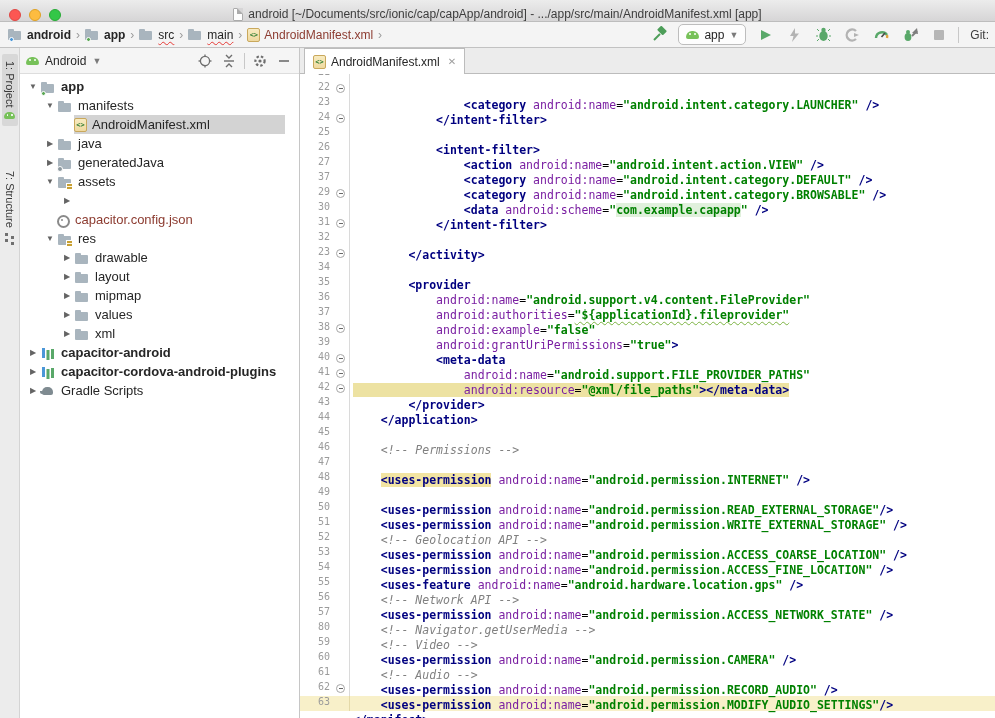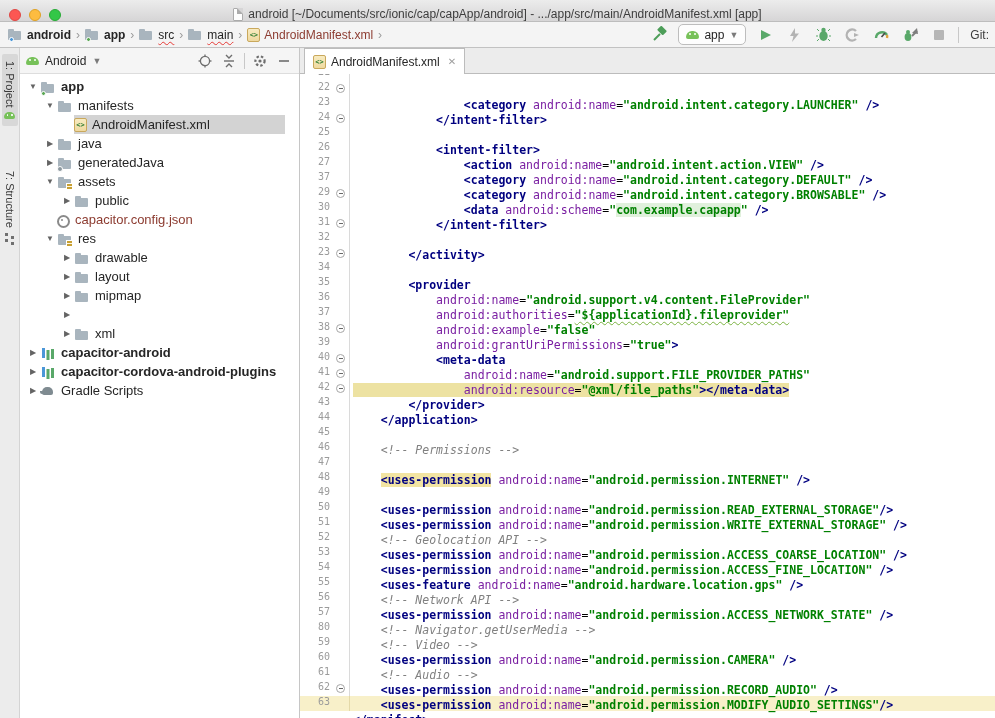--- a/index.html
+++ b/index.html
@@ -310,24 +310,20 @@
           <span class="arrow">▼</span>
           <span class="selwrap">
             <span class="fic folder">
               <span class="lines"></span>
             </span>
             <span class="tlabel">assets</span>
           </span>
         </div>
         <div class="tr" style="padding-left: 40px;">
           <span class="arrow">▶</span>
-          <span class="selwrap">
-            <span class="fic folder"></span>
-            <span class="tlabel">public</span>
-          </span>
         </div>
         <div class="tr" style="padding-left: 20px;">
           <span class="arrow"></span>
           <span class="selwrap">
             <span class="fic jsonic"></span>
             <span class="tlabel" style="color: rgb(140, 59, 48);">capacitor.config.json</span>
           </span>
         </div>
         <div class="tr" style="padding-left: 23px;">
           <span class="arrow">▼</span>
@@ -354,20 +350,24 @@
         </div>
         <div class="tr" style="padding-left: 40px;">
           <span class="arrow">▶</span>
           <span class="selwrap">
             <span class="fic folder"></span>
             <span class="tlabel">mipmap</span>
           </span>
         </div>
         <div class="tr" style="padding-left: 40px;">
           <span class="arrow">▶</span>
+          <span class="selwrap">
+            <span class="fic folder"></span>
+            <span class="tlabel">values</span>
+          </span>
         </div>
         <div class="tr" style="padding-left: 40px;">
           <span class="arrow">▶</span>
           <span class="selwrap">
             <span class="fic folder"></span>
             <span class="tlabel">xml</span>
           </span>
         </div>
         <div class="tr" style="padding-left: 6px;">
           <span class="arrow">▶</span>

